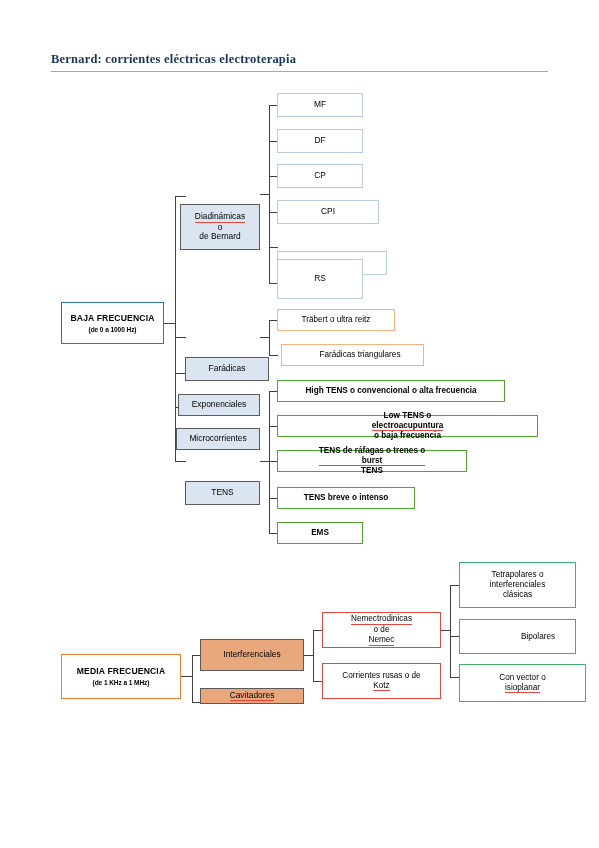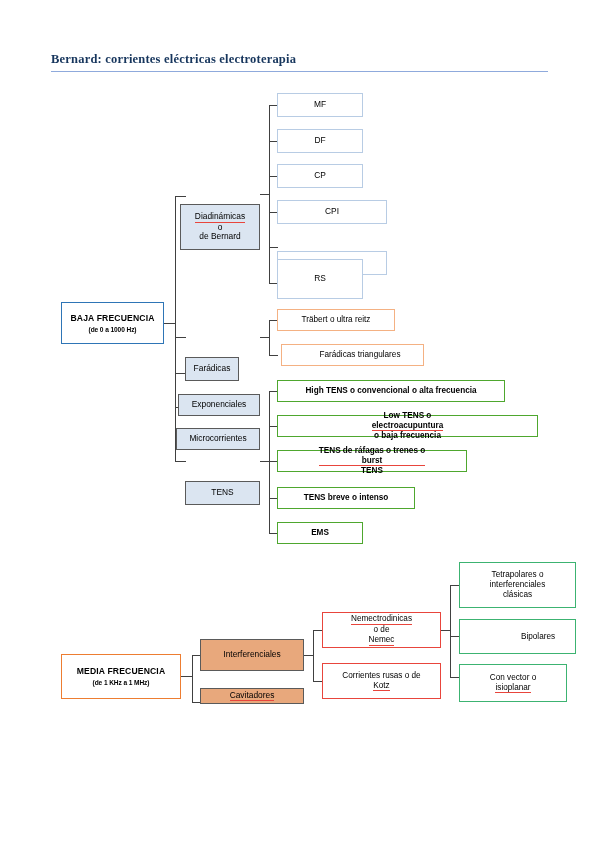--- a/index.html
+++ b/index.html
@@ -128,31 +128,31 @@
 
   <div class="node leaf-blue" style="left:277px;top:93px;width:86px;height:24px;">
     <span>MF</span>
   </div>
   <div class="node leaf-blue" style="left:277px;top:129px;width:86px;height:24px;">
     <span>DF</span>
   </div>
   <div class="node leaf-blue" style="left:277px;top:164px;width:86px;height:24px;">
     <span>CP</span>
   </div>
-  <div class="node leaf-blue" style="left:277px;top:200px;width:110px;height:24px;">
+  <div class="node leaf-blue" style="left:277px;top:200px;width:102px;height:24px;">
     <span>CPI</span>
   </div>
   <div class="node leaf-blue" style="left:277px;top:236px;width:110px;height:24px;margin-top:15px;">
     <span>LP</span>
   </div>
   <div class="node leaf-blue" style="left:277px;top:259px;width:86px;height:40px;">
     <span>RS</span>
   </div>
 
-  <div class="node lvl2-blue" style="left:185px;top:325px;width:54px;height:24px;">
+  <div class="node lvl2-blue" style="left:185px;top:325px;width:84px;height:24px;">
     <span>Farádicas</span>
   </div>
   <div class="ln h" style="left:260px;top:337px;width:10px;"></div>
   <div class="ln v" style="left:269px;top:320px;height:35px;"></div>
   <div class="ln h" style="left:269px;top:320px;width:9px;"></div>
   <div class="ln h" style="left:269px;top:355px;width:9px;"></div>
 
   <div class="node leaf-orange" style="left:277px;top:309px;width:118px;height:22px;">
     <span>Träbert o ultra reitz</span>
   </div>
@@ -245,18 +245,18 @@
   <div class="ln h" style="left:450px;top:677px;width:10px;"></div>
 
   <div class="node leaf-teal" style="left:459px;top:562px;width:117px;height:46px;flex-direction:column;">
     <span>Tetrapolares o</span>
     <span>interferenciales</span>
     <span>clásicas</span>
   </div>
   <div class="node leaf-teal" style="left:459px;top:619px;width:117px;height:35px;padding-left:44px;">
     <span>Bipolares</span>
   </div>
-  <div class="node leaf-teal" style="left:459px;top:664px;width:108px;height:38px;flex-direction:column;">
+  <div class="node leaf-teal" style="left:459px;top:664px;width:127px;height:38px;flex-direction:column;">
     <span>Con vector o</span>
     <span class="sp">isioplanar</span>
   </div>
 
 </div>
 
 </body></html>

